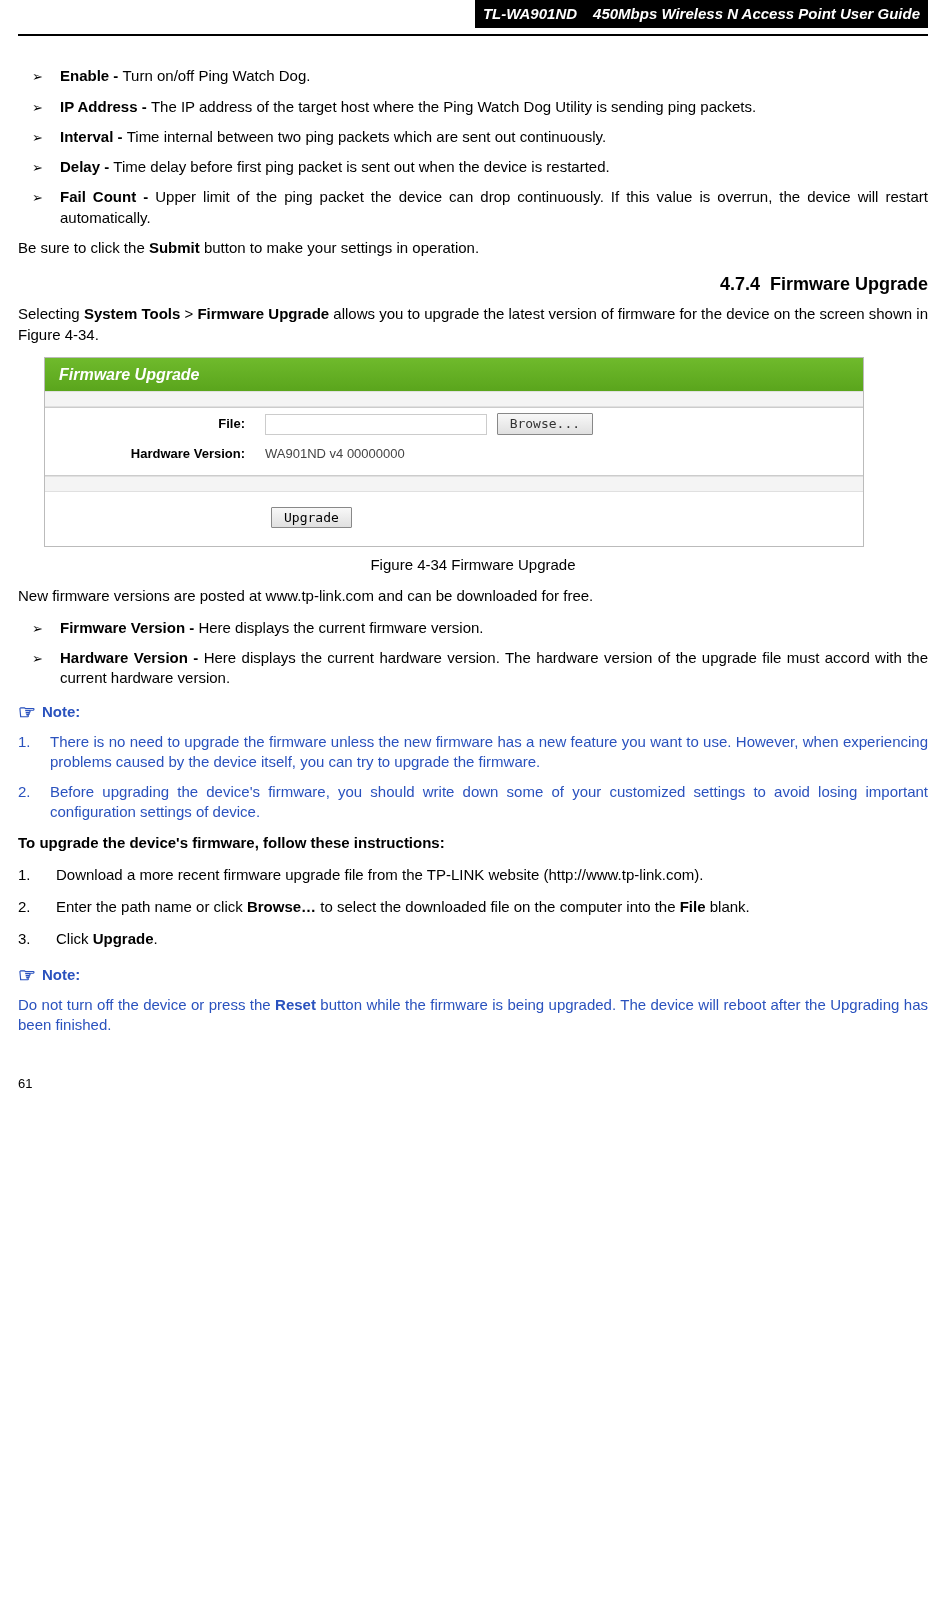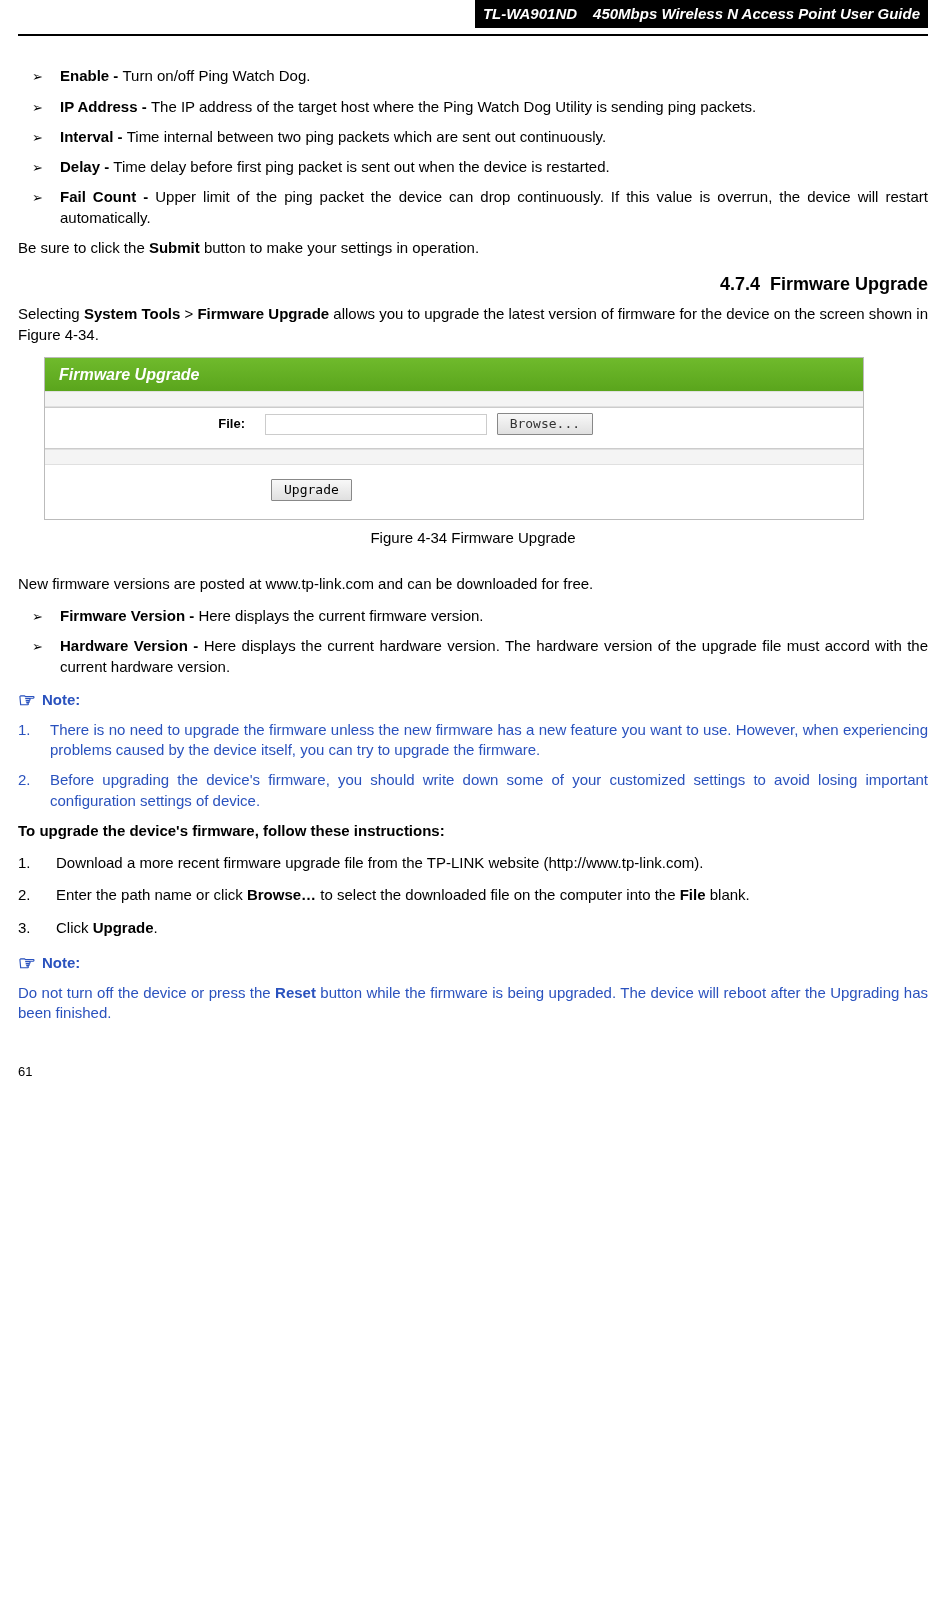--- a/index.html
+++ b/index.html
@@ -122,21 +122,21 @@
     margin-left:6px;
     vertical-align:middle;
   }
   .fig-footer {
     background:#fff;
     text-align:left;
     padding:14px 0 18px 220px;
   }
   .fig-caption {
     text-align:center;
-    margin:8px 0 26px 0;
+    margin:8px 0 10px 0;
   }
   .note-head {
     color:#2a52be;
     font-weight:bold;
     display:flex;
     align-items:center;
     margin:10px 0 6px 0;
   }
   .note-icon { font-size:20px; margin-right:6px; }
   .note-list { margin:0; padding:0; }
@@ -207,20 +207,24 @@
     <div class="fig-head">Firmware Upgrade</div>
     <div class="fig-spacer"></div>
     <div class="fig-mid">
       <div class="fig-row">
         <div class="fig-label">File:</div>
         <div>
           <span class="fig-input"></span>
           <span class="fig-btn">Browse...</span>
         </div>
       </div>
+      <div class="fig-row">
+        <div class="fig-label">Hardware Version:</div>
+        <div class="fig-val">WA901ND v4 00000000</div>
+      </div>
     </div>
     <div class="fig-spacer"></div>
     <div class="fig-footer">
       <span class="fig-btn">Upgrade</span>
     </div>
   </div>
 </div>
 <div class="fig-caption">Figure 4-34 Firmware Upgrade</div>
 
 <div class="para">New firmware versions are posted at www.tp-link.com and can be downloaded for free.</div>

